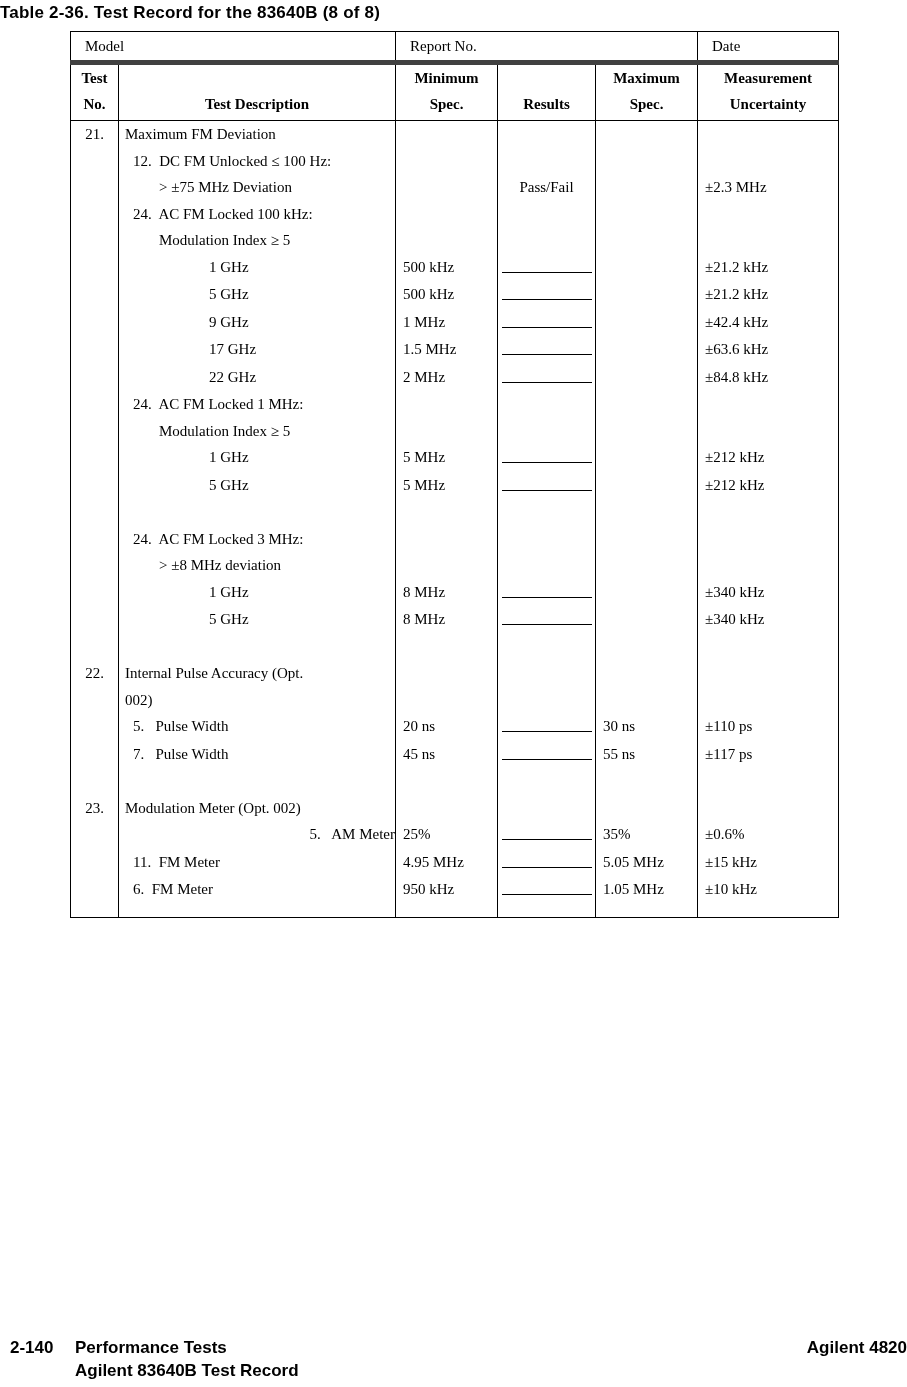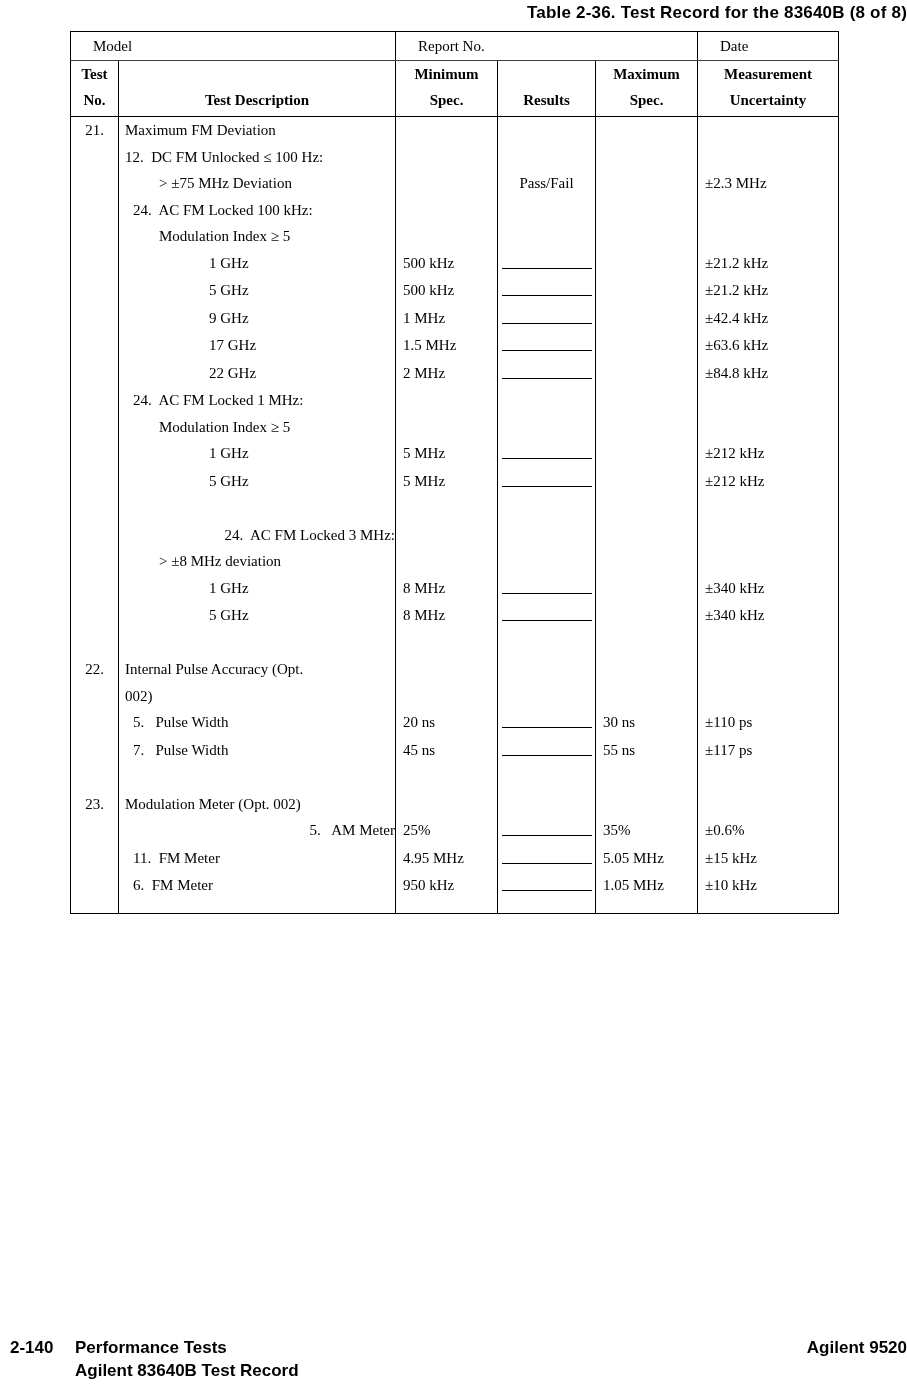--- a/index.html
+++ b/index.html
@@ -1,24 +1,24 @@
 <!DOCTYPE html>
 <html><head>
 <meta charset="utf-8">
 <style>
   html,body{margin:0;padding:0;background:#ffffff;}
   .page{position:relative;width:907px;height:1387px;background:#ffffff;color:#000;overflow:hidden;
         font-family:"Liberation Serif",serif;}
-  .doc-title{position:absolute;top:3px;left:0;width:100%;text-align:right;
+  .doc-title{position:absolute;top:3px;left:0;width:100%;text-align:left;
         font-family:"Liberation Sans",sans-serif;font-weight:bold;font-size:17px;letter-spacing:.2px;}
   table.record{position:absolute;left:70px;top:31px;width:768px;border-collapse:collapse;
         table-layout:fixed;font-family:"Liberation Serif",serif;font-size:15px;border:1.4px solid #000;}
   td,th{padding:0;font-weight:normal;vertical-align:top;overflow:hidden;}
   .bl{border-left:1px solid #000;}
-  tr.meta-row td{border-bottom:1px solid #404040;height:28px;line-height:28px;padding-left:22px;text-align:left;}
+  tr.meta-row td{border-bottom:5px solid #404040;height:28px;line-height:28px;padding-left:14px;text-align:left;}
   tr.cols-row th{border-bottom:1px solid #000;font-weight:bold;text-align:center;vertical-align:bottom;padding-bottom:3px;}
   tr.cols-row th div{height:26px;line-height:26px;}
   tbody td{line-height:26.5px;}
   .c-no{text-align:center;}
   .c-desc{text-align:left;white-space:pre-wrap;}
   .c-min,.c-max,.c-unc{text-align:left;padding-left:7px;}
   .c-res{text-align:center;margin-top:40px;}
   tr.spacer td{height:26.5px;}
   tr.pad td{height:13px;}
   .fill-line{display:inline-block;width:90px;height:18px;border-bottom:1.2px solid #000;}
@@ -82,21 +82,21 @@
         <tr>
           <td class="c-no">21.</td>
           <td class="c-desc bl" style="padding-left: 6px;">Maximum FM Deviation</td>
           <td class="c-min bl"></td>
           <td class="c-res bl"></td>
           <td class="c-max bl"></td>
           <td class="c-unc bl"></td>
         </tr>
         <tr>
           <td class="c-no"></td>
-          <td class="c-desc bl" style="padding-left: 6px;">12.  DC FM Unlocked ≤ 100 Hz:</td>
+          <td class="c-desc bl" style="padding-left: 14px;">12.  DC FM Unlocked ≤ 100 Hz:</td>
           <td class="c-min bl"></td>
           <td class="c-res bl"></td>
           <td class="c-max bl"></td>
           <td class="c-unc bl"></td>
         </tr>
         <tr>
           <td class="c-no"></td>
           <td class="c-desc bl" style="padding-left: 40px;">&gt; ±75 MHz Deviation</td>
           <td class="c-min bl"></td>
           <td class="c-res bl">Pass/Fail</td>
@@ -194,21 +194,21 @@
         <tr class="spacer">
           <td class="c-no"></td>
           <td class="c-desc bl" style="padding-left: 6px;"></td>
           <td class="c-min bl"></td>
           <td class="c-res bl"></td>
           <td class="c-max bl"></td>
           <td class="c-unc bl"></td>
         </tr>
         <tr>
           <td class="c-no"></td>
-          <td class="c-desc bl" style="padding-left: 14px; text-align: right;">24.  AC FM Locked 3 MHz:</td>
+          <td class="c-desc bl" style="padding-left: 14px;">24.  AC FM Locked 3 MHz:</td>
           <td class="c-min bl"></td>
           <td class="c-res bl"></td>
           <td class="c-max bl"></td>
           <td class="c-unc bl"></td>
         </tr>
         <tr>
           <td class="c-no"></td>
           <td class="c-desc bl" style="padding-left: 40px;">&gt; ±8 MHz deviation</td>
           <td class="c-min bl"></td>
           <td class="c-res bl"></td>
@@ -311,17 +311,17 @@
           <td class="c-res bl"></td>
           <td class="c-max bl"></td>
           <td class="c-unc bl"></td>
         </tr>
       </tbody>
   </table>
 
   <div class="footer">
     <span class="f-page">2-140</span>
     <span class="f-section">Performance Tests</span>
-    <span class="f-right">Agilent 9520</span>
+    <span class="f-right">Agilent 4820</span>
     <span class="f-sub">Agilent 83640B Test Record</span>
   </div>
 
 </div>
 
 </body></html>

